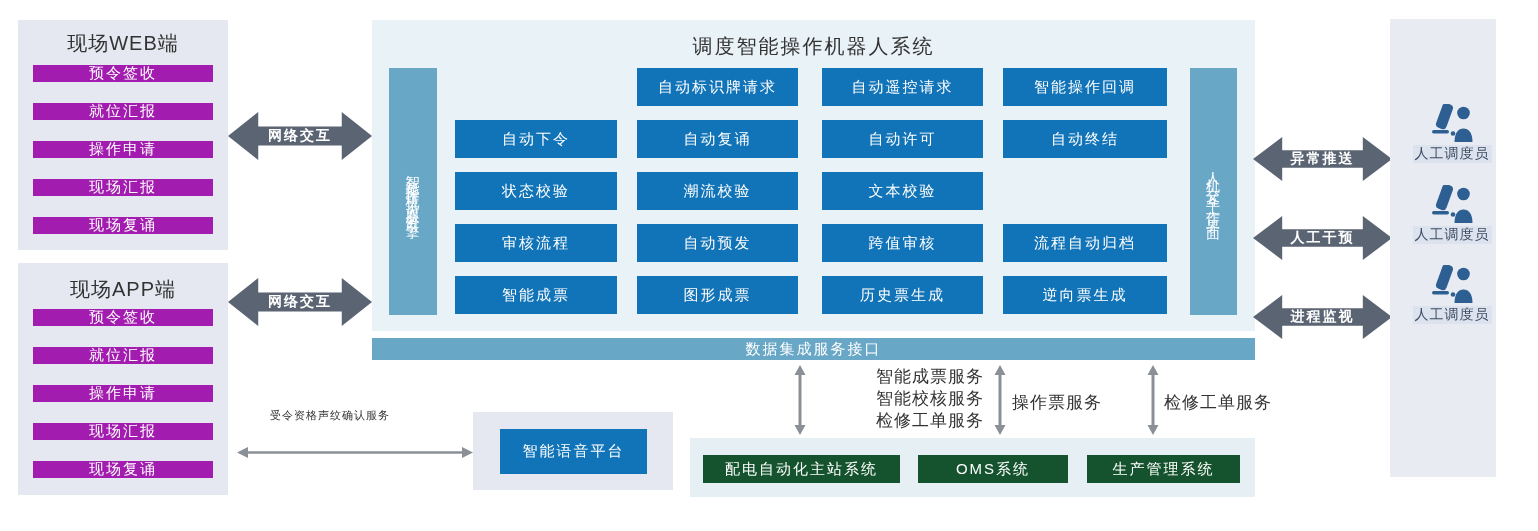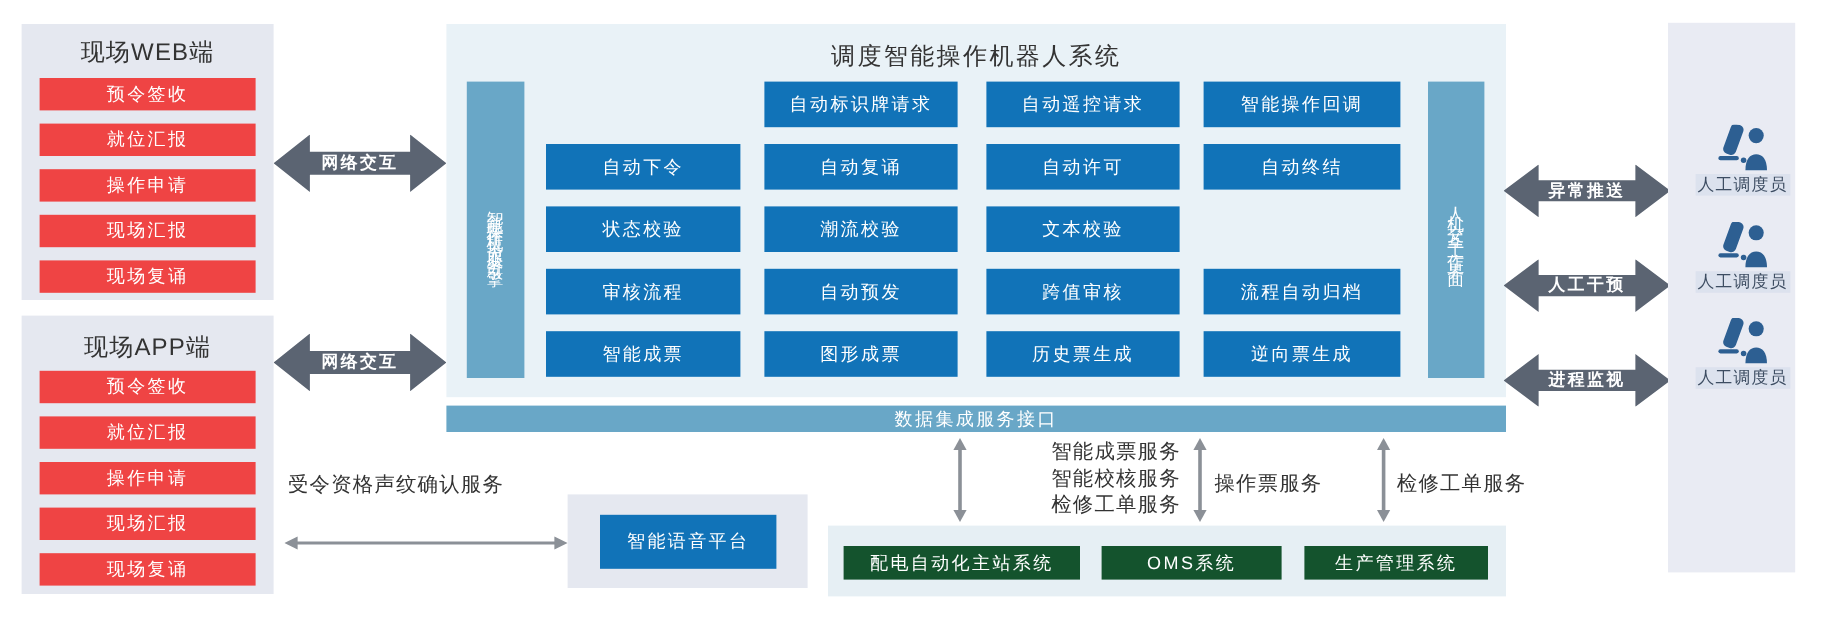--- a/index.html
+++ b/index.html
@@ -1,21 +1,21 @@
 <!DOCTYPE html>
 <html><head>
 <meta charset="utf-8">
 <style>
   html,body{margin:0;padding:0;background:#fff;}
   body{font-family:"Liberation Sans","DejaVu Sans",sans-serif;}
   #stage{position:relative;width:1538px;height:531px;background:#ffffff;overflow:hidden;}
 
   .panel{position:absolute;background:#e5e8f0;}
   .panel-title{position:absolute;left:0;right:0;text-align:center;font-size:20px;color:#333;letter-spacing:1px;}
-  .slate-btn{position:absolute;left:15px;width:180px;height:27px;background:#ef4444;color:#fff;
+  .slate-btn{position:absolute;left:15px;width:180px;height:17px;background:#a21caf;color:#fff;
              font-size:15px;letter-spacing:2px;display:flex;align-items:center;justify-content:center;}
 
   .main-panel{position:absolute;left:372px;top:20px;width:883px;height:311px;background:#e9f2f7;}
   .main-title{position:absolute;top:13px;left:0;right:0;text-align:center;font-size:20px;color:#333;letter-spacing:2px;}
   .vbar{position:absolute;top:48px;width:48px;height:247px;background:#69a7c7;color:#fff;
         display:flex;align-items:center;justify-content:center;}
   .vtext{writing-mode:vertical-rl;text-orientation:upright;font-size:14px;letter-spacing:5px;}
   .grid-btn{position:absolute;height:38px;background:#1173b8;color:#fff;font-size:15px;letter-spacing:2px;
             display:flex;align-items:center;justify-content:center;}
   .r0{top:48px}.r1{top:100px}.r2{top:152px}.r3{top:204px}.r4{top:256px}
@@ -31,21 +31,21 @@
   .svc-label{position:absolute;font-size:17px;color:#333;letter-spacing:1px;white-space:nowrap;}
   .svc-lines{position:absolute;font-size:17px;color:#333;line-height:22px;letter-spacing:1px;white-space:nowrap;}
 
   .sys-panel{position:absolute;left:690px;top:438px;width:565px;height:59px;background:#e6eff4;}
   .teal-btn{position:absolute;top:17px;height:28px;background:#14532d;color:#fff;font-size:15px;letter-spacing:2px;
             display:flex;align-items:center;justify-content:center;}
 
   .voice-panel{position:absolute;left:473px;top:412px;width:200px;height:78px;background:#e5e8f0;}
   .voice-btn{position:absolute;left:27px;top:17px;width:147px;height:45px;background:#1173b8;color:#fff;
              font-size:15px;letter-spacing:2px;display:flex;align-items:center;justify-content:center;}
-  .voice-label{position:absolute;left:225px;top:392px;width:210px;text-align:center;font-size:17px;color:#333;letter-spacing:1px;}
+  .voice-label{position:absolute;left:225px;top:408px;width:210px;text-align:center;font-size:11px;color:#333;letter-spacing:1px;}
 
   .right-panel{position:absolute;left:1390px;top:19px;width:106px;height:458px;background:#e9ebf3;}
   .operator{position:absolute;left:0;right:0;display:flex;flex-direction:column;align-items:center;padding-left:18px;}
   .operator-label{font-size:14px;color:#3d4d62;background:#dce2ee;padding:0 2px;margin-top:3px;letter-spacing:1px;}
 
   svg{display:block;}
   .abs{position:absolute;}
 </style>
 </head>
 <body>

